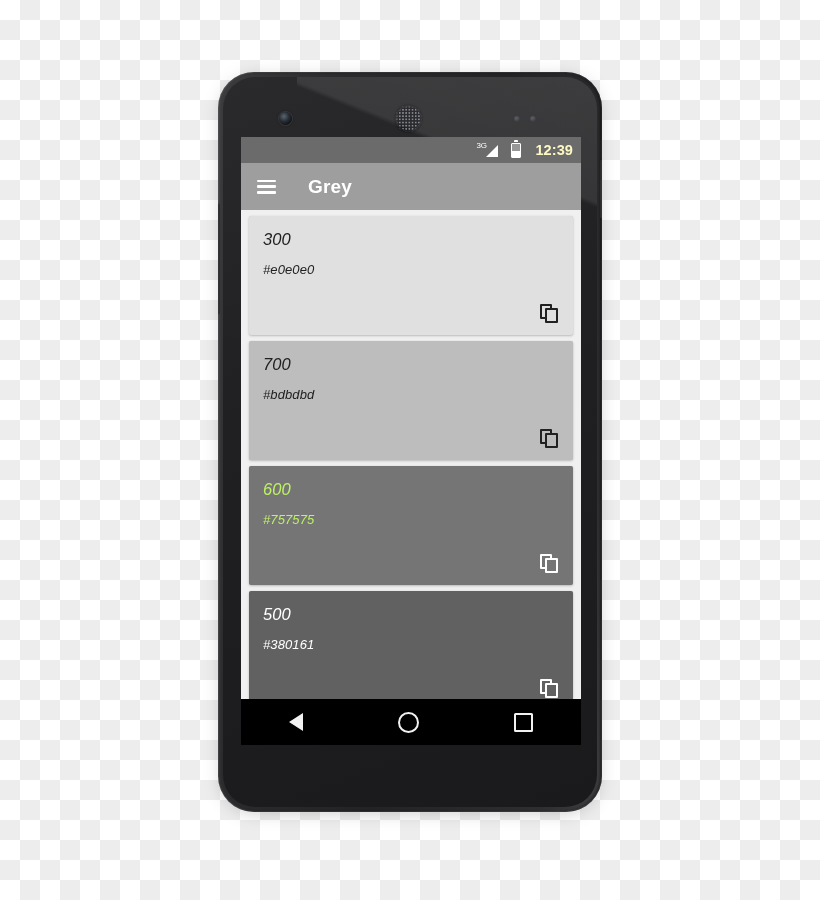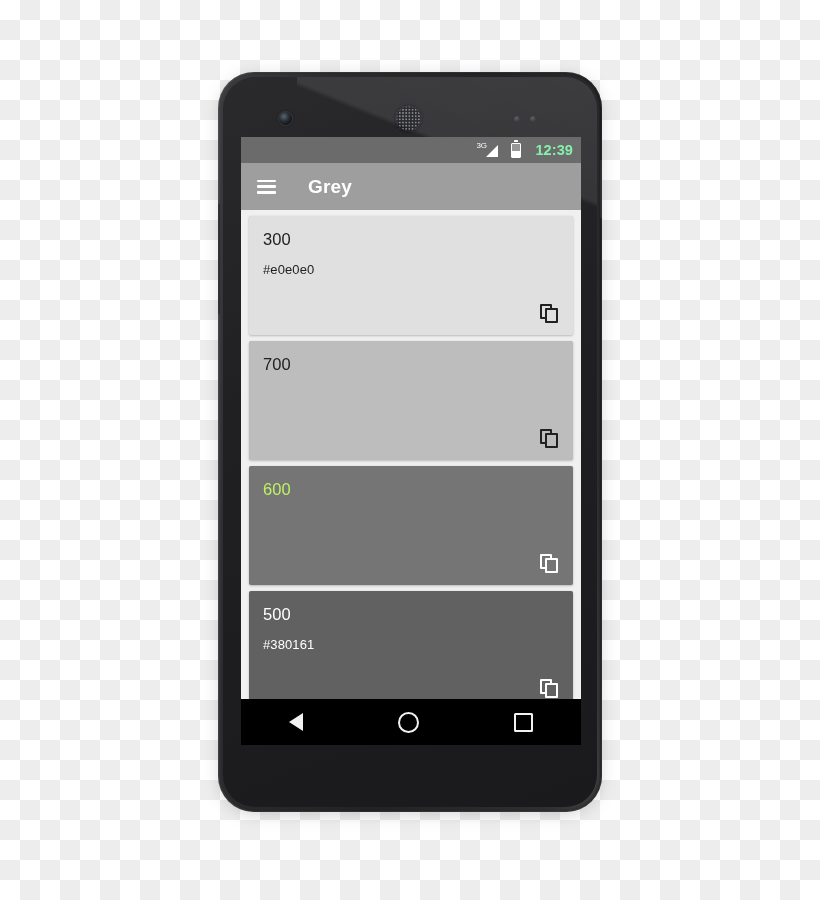--- a/index.html
+++ b/index.html
@@ -210,21 +210,21 @@
     position: absolute;
     top: -3.5px;
     left: 2px;
     width: 4px;
     height: 2px;
     background: #ffffff;
     border-radius: 1px 1px 0 0;
   }
   .status-clock {
     font-size: 14.5px;
-    color: #86efac;
+    color: #fef9c3;
     font-family: "Liberation Sans", sans-serif;
     font-weight: bold;
     letter-spacing: 0.1px;
     margin-left: 1px;
   }
 
   
   .app-bar {
     height: 47px;
     background: #9e9e9e;
@@ -261,20 +261,21 @@
   }
 
   
   .card-list {
     background: #f0f0f0;
     padding: 6px 8px 0 8px;
     box-sizing: border-box;
     height: 632px;
     position: relative;
     z-index: 1;
+    font-style: italic;
   }
   .color-card {
     position: relative;
     height: 119px;
     margin-bottom: 6px;
     border-radius: 2px;
     box-sizing: border-box;
     padding: 13px 14px;
     box-shadow: 0 1px 2.5px rgba(0,0,0,0.22), 0 0 1px rgba(0,0,0,0.13);
   }
@@ -396,27 +397,29 @@
       <div class="color-card" style="background: rgb(224, 224, 224); color: rgb(33, 33, 33);">
             <div class="card-name">300</div>
             <div class="card-hex">#e0e0e0</div>
             <div class="copy-icon" style="color: rgb(33, 33, 33);">
               <span class="back-sheet"></span>
               <span class="front-sheet" style="background: rgb(224, 224, 224);"></span>
             </div>
           </div>
           <div class="color-card" style="background: rgb(189, 189, 189); color: rgb(33, 33, 33);">
             <div class="card-name">700</div>
+            <div class="card-hex">#bdbdbd</div>
             <div class="copy-icon" style="color: rgb(33, 33, 33);">
               <span class="back-sheet"></span>
               <span class="front-sheet" style="background: rgb(189, 189, 189);"></span>
             </div>
           </div>
           <div class="color-card" style="background: rgb(117, 117, 117); color: #bef264;">
             <div class="card-name">600</div>
+            <div class="card-hex">#757575</div>
             <div class="copy-icon" style="color: rgb(255, 255, 255);">
               <span class="back-sheet"></span>
               <span class="front-sheet" style="background: rgb(117, 117, 117);"></span>
             </div>
           </div>
           <div class="color-card" style="background: rgb(97, 97, 97); color: rgb(255, 255, 255);">
             <div class="card-name">500</div>
             <div class="card-hex">#380161</div>
             <div class="copy-icon" style="color: rgb(255, 255, 255);">
               <span class="back-sheet"></span>

